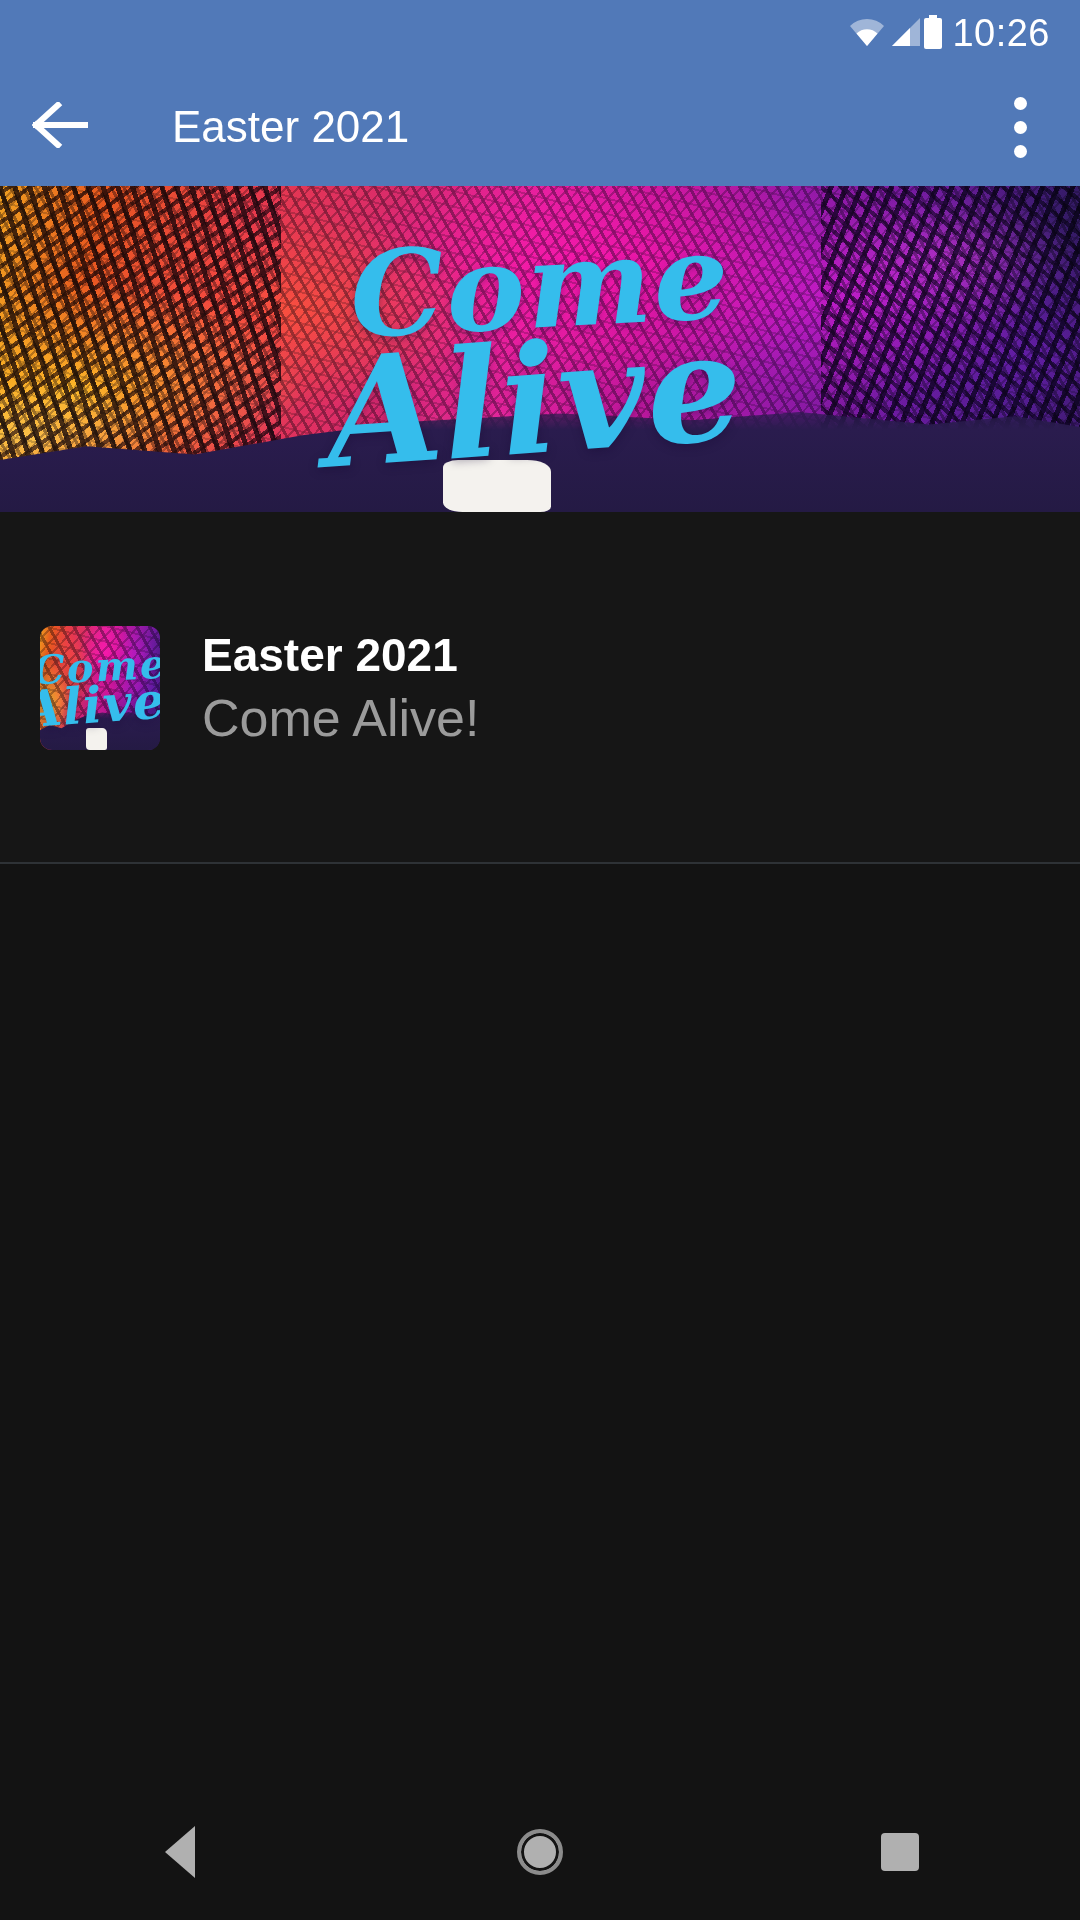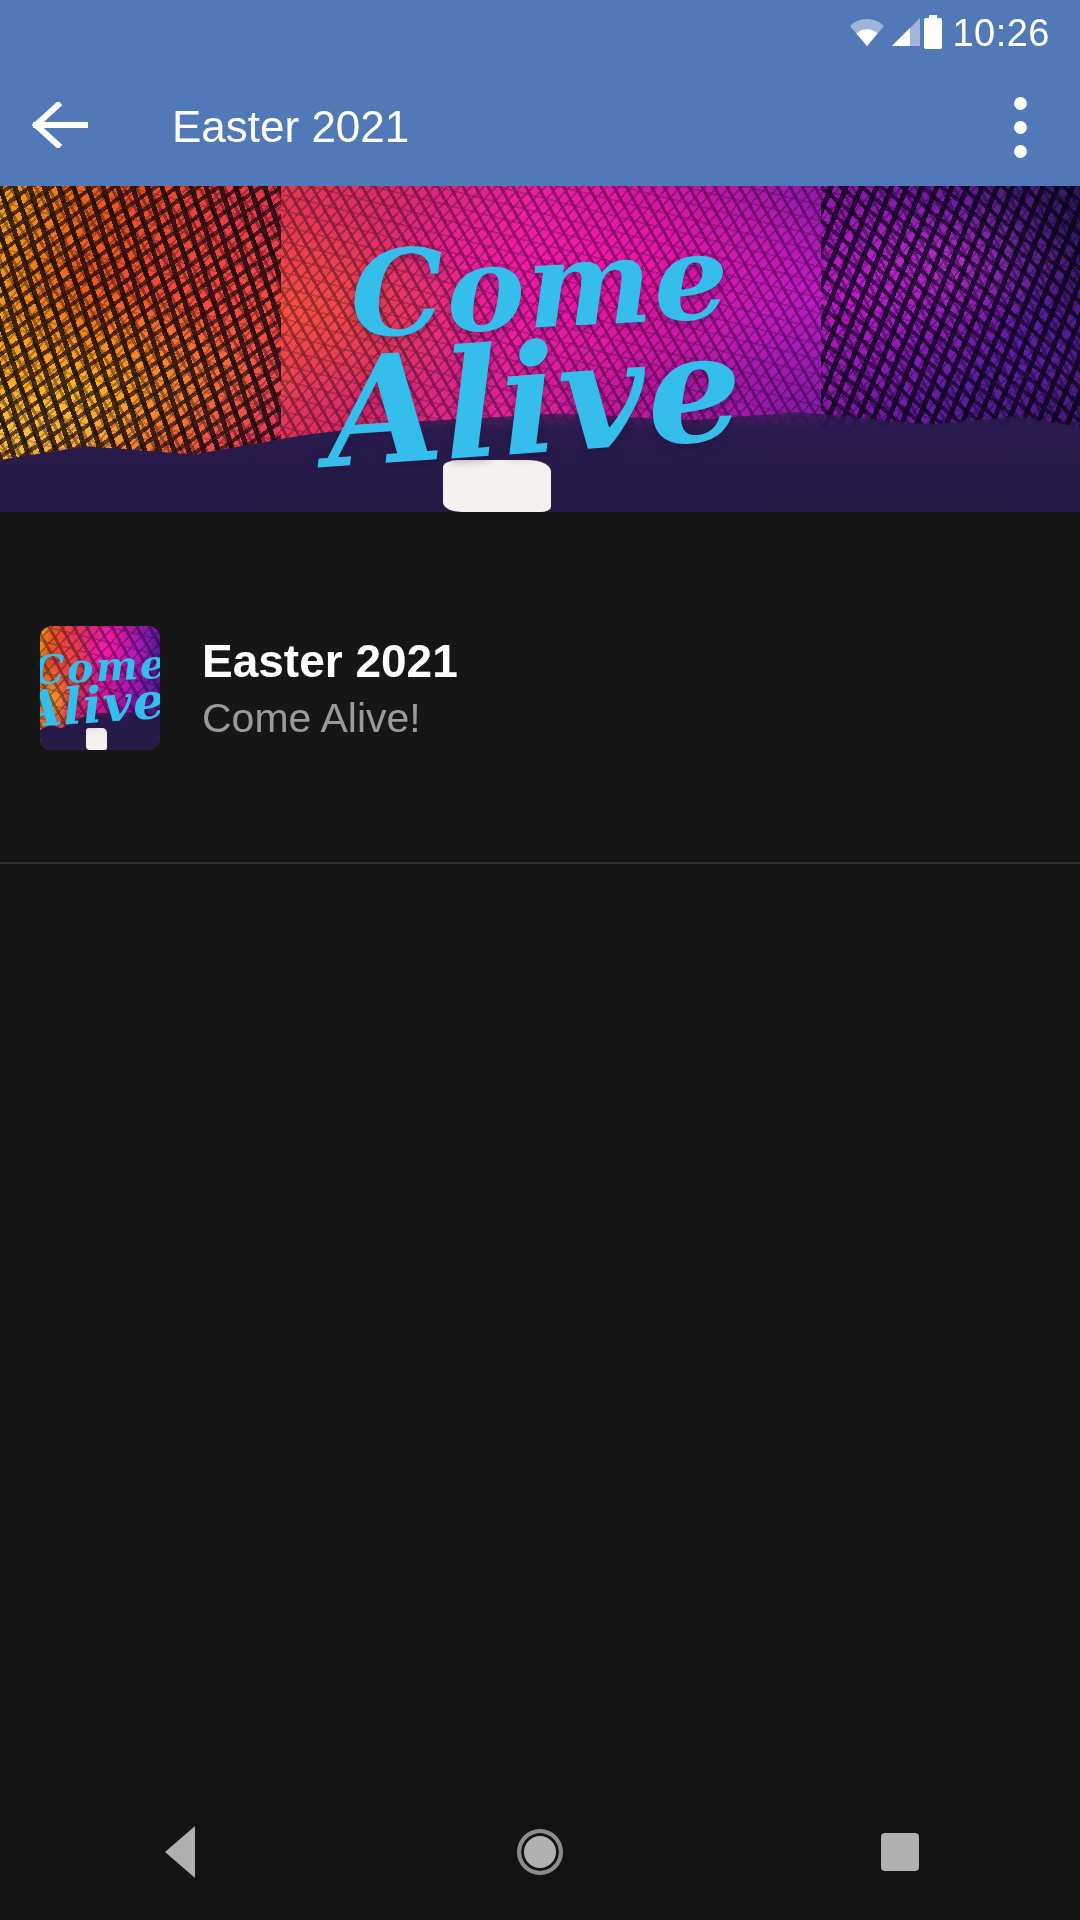--- a/index.html
+++ b/index.html
@@ -137,21 +137,21 @@
   .thumb{
     position:relative; width:120px; height:124px; margin-left:40px;
     border-radius:12px; overflow:hidden; flex:none;
     background:#2a1630;
   }
   .thumb .hero-script .l1{ font-size:40px; }
   .thumb .hero-script .l2{ font-size:50px; margin-top:2px; }
   .thumb .art-splash{ left:38%; width:18%; height:18%; }
   .row-text{ margin-left:42px; display:flex; flex-direction:column; gap:14px; }
   .row-title{ color:#ffffff; font-size:46px; font-weight:700; line-height:1; }
-  .row-sub{ color:#9b9b9b; font-size:41px; font-weight:400; line-height:1; }
+  .row-sub{ color:#9b9b9b; font-size:52px; font-weight:400; line-height:1; }
   .divider{
     position:absolute; left:0; bottom:0; width:1080px; height:2px;
     background:#2e3236;
   }
 
   
   .void{
     position:absolute; top:864px; left:0; width:1080px; height:920px;
     background:#131313;
   }

